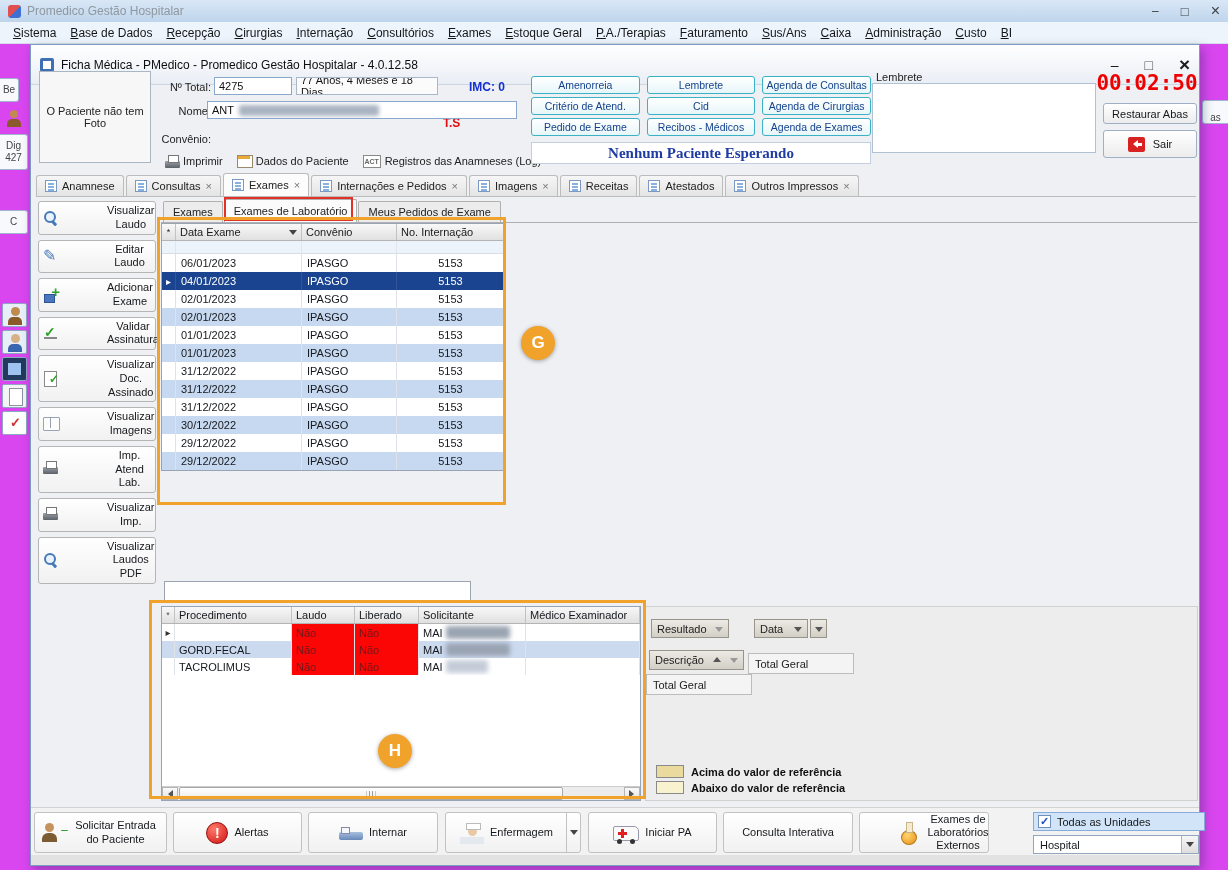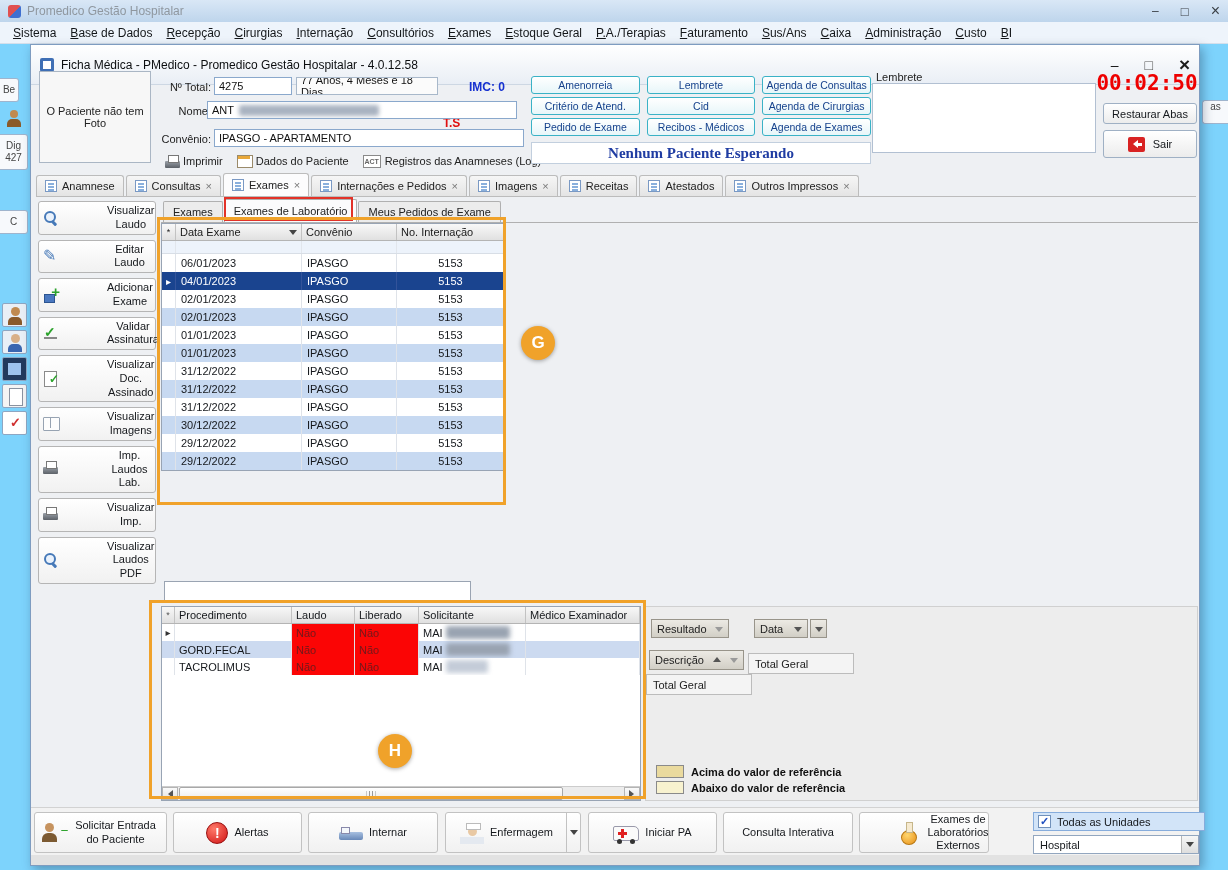--- a/index.html
+++ b/index.html
@@ -1,17 +1,17 @@
 <!DOCTYPE html>
 <html><head>
 <meta charset="utf-8">
 <style>
 *{margin:0;padding:0;box-sizing:border-box;}
 body{background:#666;}
-.screen{position:relative;width:1228px;height:870px;overflow:hidden;background:#7dd3fc;font-family:"Liberation Sans",sans-serif;font-size:11px;color:#15181c;}
+.screen{position:relative;width:1228px;height:870px;overflow:hidden;background:#d946ef;font-family:"Liberation Sans",sans-serif;font-size:11px;color:#15181c;}
 
 
 .app-titlebar{position:absolute;left:0;top:0;width:1228px;height:22px;background:linear-gradient(#d9e7f6,#bed5ec);display:flex;align-items:center;padding:0 8px;}
 .app-icon{width:13px;height:13px;border-radius:3px;background:linear-gradient(135deg,#e05050 0 50%,#3f6fd0 50% 100%);margin-right:6px;flex:0 0 auto;}
 .app-title{color:#8f979f;font-size:12px;}
 .app-controls{margin-left:auto;display:flex;align-items:center;gap:22px;color:#3a3f45;}
 .app-ctl{font-size:12px;line-height:1;}
 .app-ctl.min::before{content:"–";}
 .app-ctl.max::before{content:"□";font-size:13px;}
 .app-ctl.close::before{content:"×";font-size:16px;}
@@ -22,21 +22,21 @@
 .mdi{position:absolute;left:0;top:44px;width:1228px;height:826px;}
 
 
 .dock-tab{position:absolute;background:#f7f9fc;border:1px solid #9fb4cd;border-left:none;border-radius:0 3px 3px 0;font-size:10px;color:#444;display:flex;flex-direction:column;align-items:center;justify-content:center;overflow:hidden;line-height:1.25;}
 .dock-be{left:0;top:34px;width:19px;height:24px;}
 .dock-person{left:0;top:62px;width:28px;height:24px;position:absolute;}
 .dock-person::before{content:"";position:absolute;left:10px;top:4px;width:8px;height:8px;border-radius:50%;background:#c08a50;}
 .dock-person::after{content:"";position:absolute;left:7px;top:13px;width:14px;height:8px;border-radius:5px 5px 0 0;background:#8a5a2a;}
 .dock-dig{left:0;top:90px;width:28px;height:36px;}
 .dock-c{left:0;top:166px;width:28px;height:24px;}
-.dock-right{position:absolute;left:1202px;top:56px;width:26px;height:24px;background:#f7f9fc;border:1px solid #9fb4cd;border-right:none;border-radius:3px 0 0 3px;display:flex;align-items:flex-start;justify-content:center;font-size:10px;color:#444;}
+.dock-right{position:absolute;left:1202px;top:56px;width:26px;height:24px;background:#f7f9fc;border:1px solid #9fb4cd;border-right:none;border-radius:3px 0 0 3px;display:flex;align-items:flex-end;justify-content:center;font-size:10px;color:#444;}
 .mini-stack{position:absolute;left:2px;top:259px;width:26px;display:flex;flex-direction:column;gap:3px;}
 .mini-ic{width:25px;height:24px;border:1px solid #8ea6c2;border-radius:2px;background:#e9eff6;position:relative;}
 .mi-p1::before{content:"";position:absolute;left:8px;top:3px;width:9px;height:9px;border-radius:50%;background:#c08a50;}
 .mi-p1::after{content:"";position:absolute;left:5px;top:13px;width:14px;height:8px;border-radius:5px 5px 0 0;background:#8a5a2a;}
 .mi-p2::before{content:"";position:absolute;left:8px;top:3px;width:9px;height:9px;border-radius:50%;background:#d8b088;}
 .mi-p2::after{content:"";position:absolute;left:5px;top:13px;width:14px;height:8px;border-radius:5px 5px 0 0;background:#3a66b0;}
 .mi-monitor{background:#223a5e;}
 .mi-monitor::before{content:"";position:absolute;inset:5px;background:#9ec3ee;}
 .mi-doc{background:#f4f4f4;}
 .mi-doc::before{content:"";position:absolute;left:6px;top:3px;width:12px;height:16px;background:#fff;border:1px solid #8a92a0;}
@@ -304,21 +304,20 @@
       <div class="fin in-ficha">4275</div>
       <div class="fin in-age">77 Anos, 4 Meses e 18 Dias</div>
       <span class="ts-lbl">T.S</span>
       <span class="imc-lbl">IMC: 0</span>
       <span class="flabel f-nome">Nome:</span>
       <div class="fin in-nome">
           <span>ANT</span>
           <span class="blur blur-nome"></span>
         </div>
       <span class="flabel f-conv">Convênio:</span>
-      <div class="fin in-conv">IPASGO - APARTAMENTO</div>
 
       <div class="ptool">
         <span class="ptool-item">
             <span class="ic ic-sm ic-printer"></span>
             <span>Imprimir</span>
           </span>
         <span class="ptool-item">
             <span class="ic ic-sm ic-card"></span>
             <span>Dados do Paciente</span>
           </span>
@@ -429,21 +428,21 @@
             <span class="side-lbl">Visualizar Doc. Assinado</span>
           </button>
 
           <button class="side-btn">
             <span class="ic ic-book"></span>
             <span class="side-lbl">Visualizar Imagens</span>
           </button>
 
           <button class="side-btn">
             <span class="ic ic-printer"></span>
-            <span class="side-lbl">Imp. Laudos Lab.</span>
+            <span class="side-lbl">Imp. Atend Lab.</span>
           </button>
 
           <button class="side-btn">
             <span class="ic ic-printer"></span>
             <span class="side-lbl">Visualizar Imp.</span>
           </button>
 
           <button class="side-btn">
             <span class="ic ic-magnifier"></span>
             <span class="side-lbl">Visualizar Laudos PDF</span>

